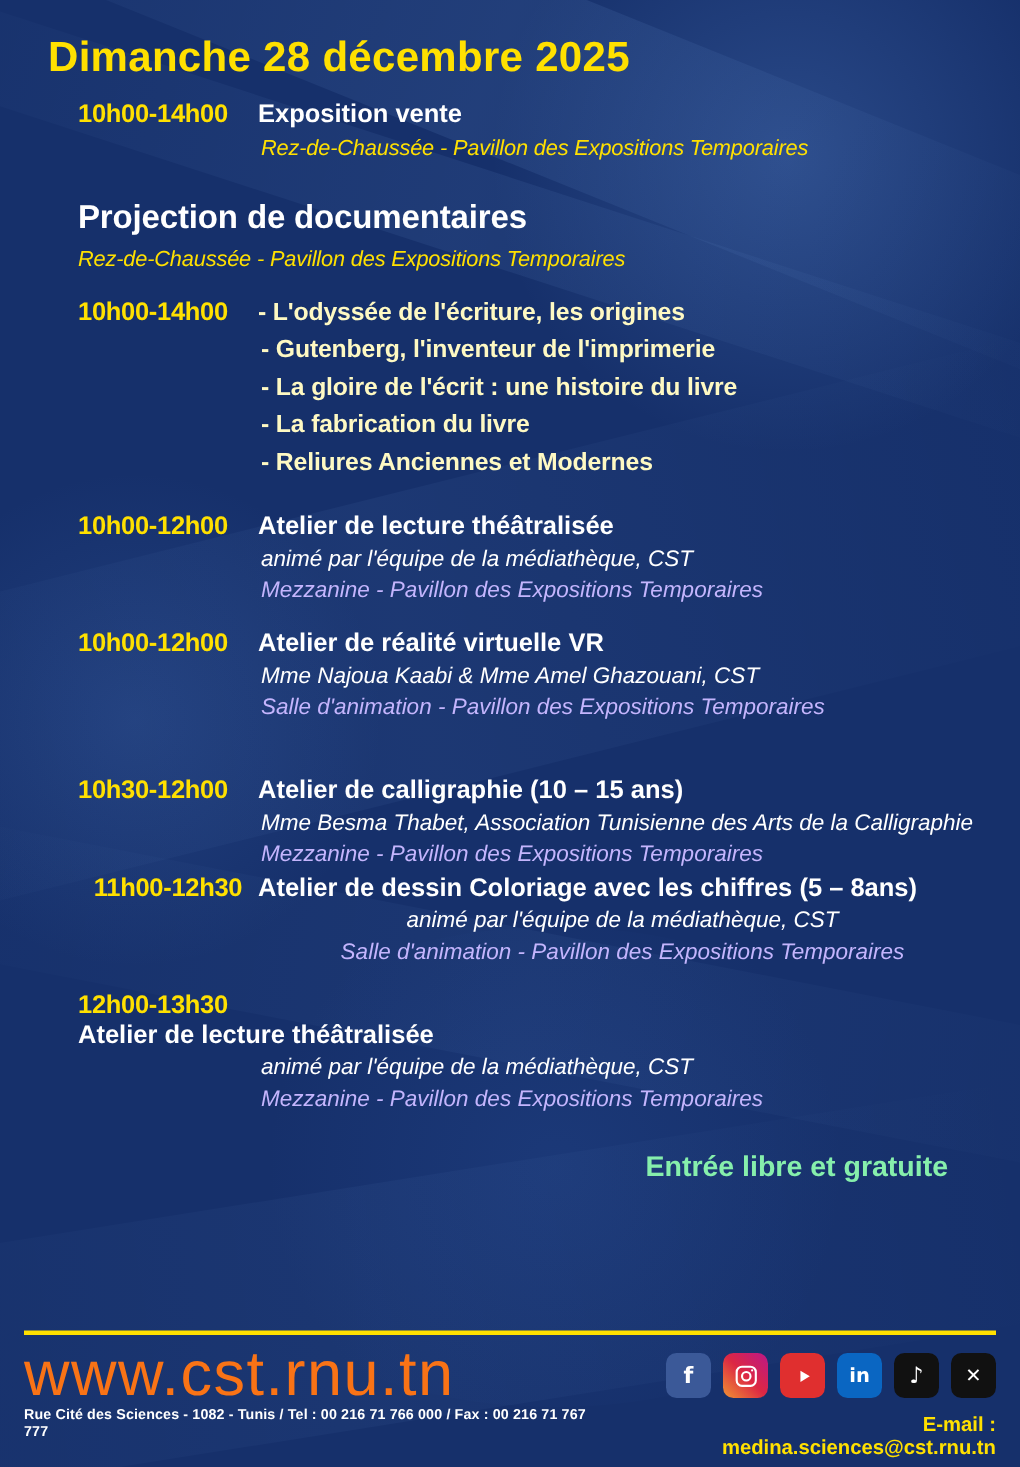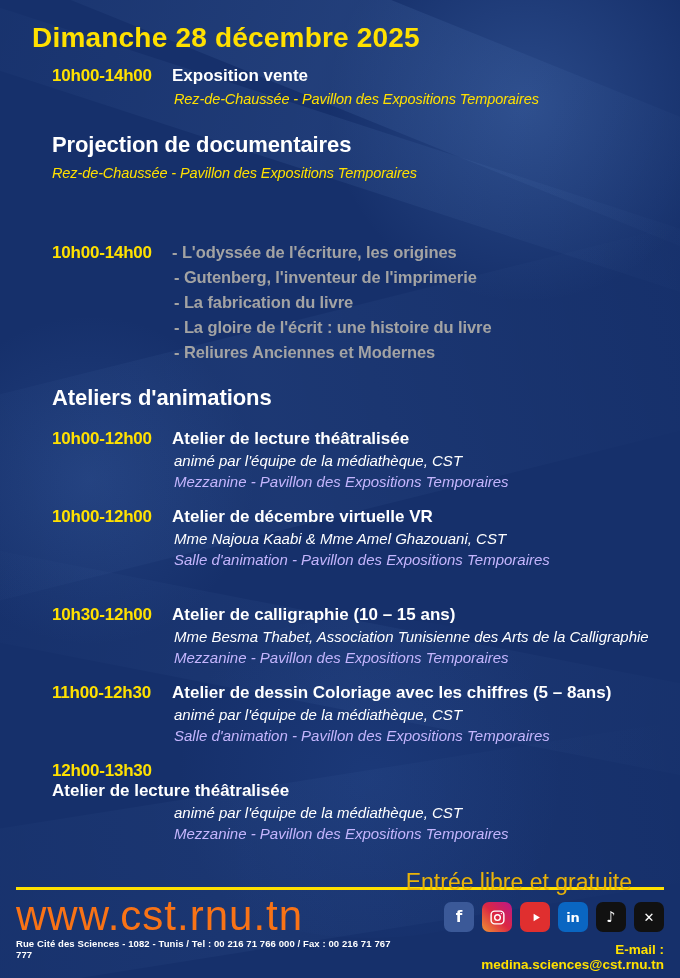--- a/index.html
+++ b/index.html
@@ -86,46 +86,45 @@
     font-size: 14.5px;
     letter-spacing: -0.1px;
   }
   .section-head {
     color: #ffffff;
     font-size: 22px;
     font-weight: bold;
     letter-spacing: -0.1px;
   }
   .docline {
-    color: #a3a3a3;
+    color: #fef9c3;
     font-size: 16.5px;
     font-weight: bold;
     letter-spacing: -0.1px;
     line-height: 25px;
-    margin-top: 44px;
   }
   .sub {
     color: #ffffff;
     font-style: italic;
     font-size: 15px;
   }
   .sub-y {
     color: #c4b5fd;
     font-style: italic;
     font-size: 15px;
   }
   .indent-150 { padding-left: 150px; }
   .indent-28 { padding-left: 28px; }
 
   .block { margin-top: 0; }
 
   .entry {
-    color: #eab308;
-    font-size: 23px;
-    font-weight: normal;
+    color: #86efac;
+    font-size: 19px;
+    font-weight: bold;
     text-align: right;
     padding-right: 24px;
   }
 
   
   .sep {
     height: 3px;
     background: #ffe000;
     margin: 8px 16px 0 16px;
   }
@@ -217,58 +216,55 @@
         <span class="section-head">Projection de documentaires</span>
       </div>
       <div class="indent-28" style="margin-top:6px;">
         <span class="place">Rez-de-Chaussée - Pavillon des Expositions Temporaires</span>
       </div>
       <div class="row" style="padding-left:28px; margin-top:14px;">
         <span class="time w">10h00-14h00</span>
         <span class="docline">- L'odyssée de l'écriture, les origines</span>
       </div>
       <div class="indent-150"><span class="docline">- Gutenberg, l'inventeur de l'imprimerie</span></div>
+      <div class="indent-150"><span class="docline">- La gloire de l'écrit : une histoire du livre</span></div>
       <div class="indent-150"><span class="docline">- La fabrication du livre</span></div>
-      <div class="indent-150"><span class="docline">- La gloire de l'écrit : une histoire du livre</span></div>
       <div class="indent-150"><span class="docline">- Reliures  Anciennes et Modernes</span></div>
     </div>
 
     <div class="block" style="margin-top:20px;">
-      <div class="indent-28">
-        <span class="section-head">Ateliers d'animations</span>
-      </div>
 
       <div class="block" style="margin-top:18px;">
         <div class="row" style="padding-left:28px;">
           <span class="time w">10h00-12h00</span>
           <span class="title-main">Atelier de lecture théâtralisée</span>
         </div>
         <div class="indent-150" style="margin-top:3px;"><span class="sub">animé par l'équipe de la médiathèque,  CST</span></div>
         <div class="indent-150" style="margin-top:3px;"><span class="sub-y">Mezzanine - Pavillon des Expositions Temporaires</span></div>
       </div>
 
       <div class="block" style="margin-top:16px;">
         <div class="row" style="padding-left:28px;">
           <span class="time w">10h00-12h00</span>
-          <span class="title-main">Atelier de décembre virtuelle  VR</span>
+          <span class="title-main">Atelier de réalité virtuelle  VR</span>
         </div>
         <div class="indent-150" style="margin-top:3px;"><span class="sub">Mme Najoua Kaabi &amp; Mme  Amel Ghazouani,  CST</span></div>
         <div class="indent-150" style="margin-top:3px;"><span class="sub-y">Salle d'animation - Pavillon des Expositions Temporaires</span></div>
       </div>
 
       <div class="block" style="margin-top:16px;">
         <div class="row" style="padding-left:28px;margin-top:36px;">
           <span class="time w">10h30-12h00</span>
           <span class="title-main">Atelier de calligraphie (10 – 15 ans)</span>
         </div>
         <div class="indent-150" style="margin-top:3px;"><span class="sub">Mme Besma Thabet, Association  Tunisienne des Arts de la Calligraphie</span></div>
         <div class="indent-150" style="margin-top:3px;"><span class="sub-y">Mezzanine - Pavillon des Expositions Temporaires</span></div>
       </div>
 
-      <div class="block" style="margin-top:16px;">
+      <div class="block" style="margin-top:3px;text-align:center;">
         <div class="row" style="padding-left:28px;">
           <span class="time w">11h00-12h30</span>
           <span class="title-main">Atelier de dessin Coloriage avec les chiffres (5 – 8ans)</span>
         </div>
         <div class="indent-150" style="margin-top:3px;"><span class="sub">animé par l'équipe de la médiathèque,  CST</span></div>
         <div class="indent-150" style="margin-top:3px;"><span class="sub-y">Salle d'animation - Pavillon des Expositions Temporaires</span></div>
       </div>
 
       <div class="block" style="margin-top:16px;">
         <div class="row" style="padding-left:28px;flex-direction:column;">

